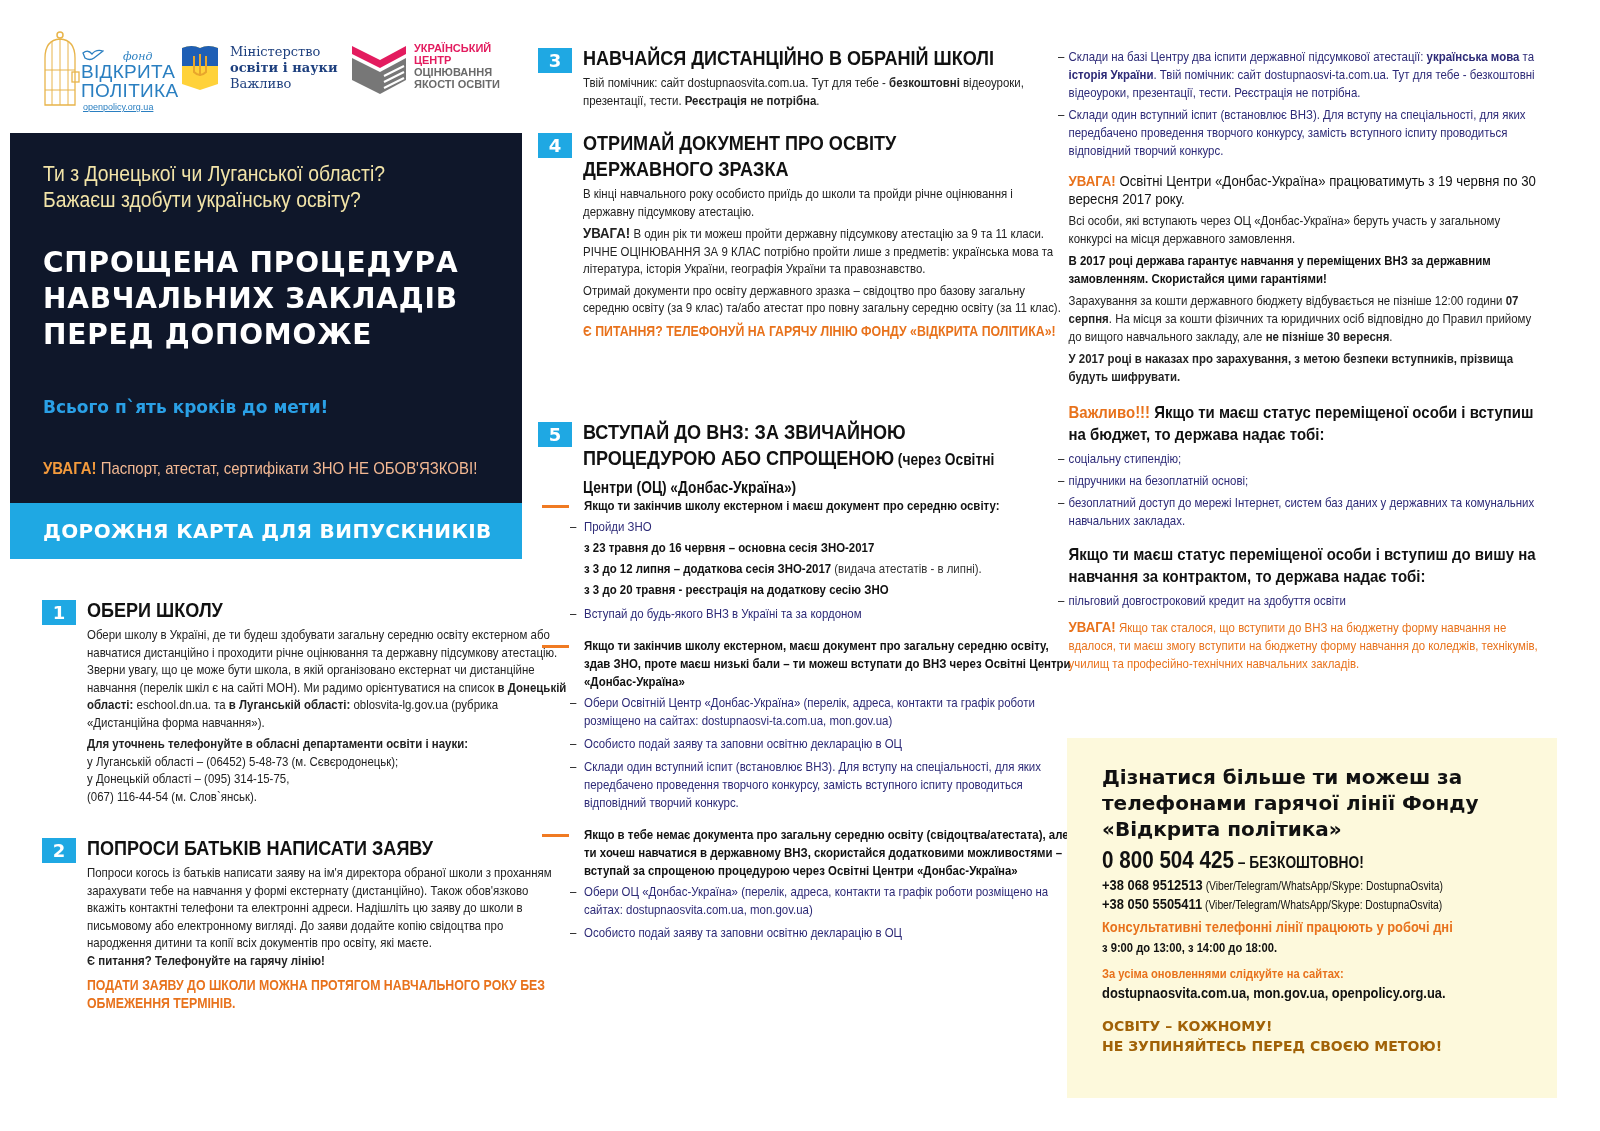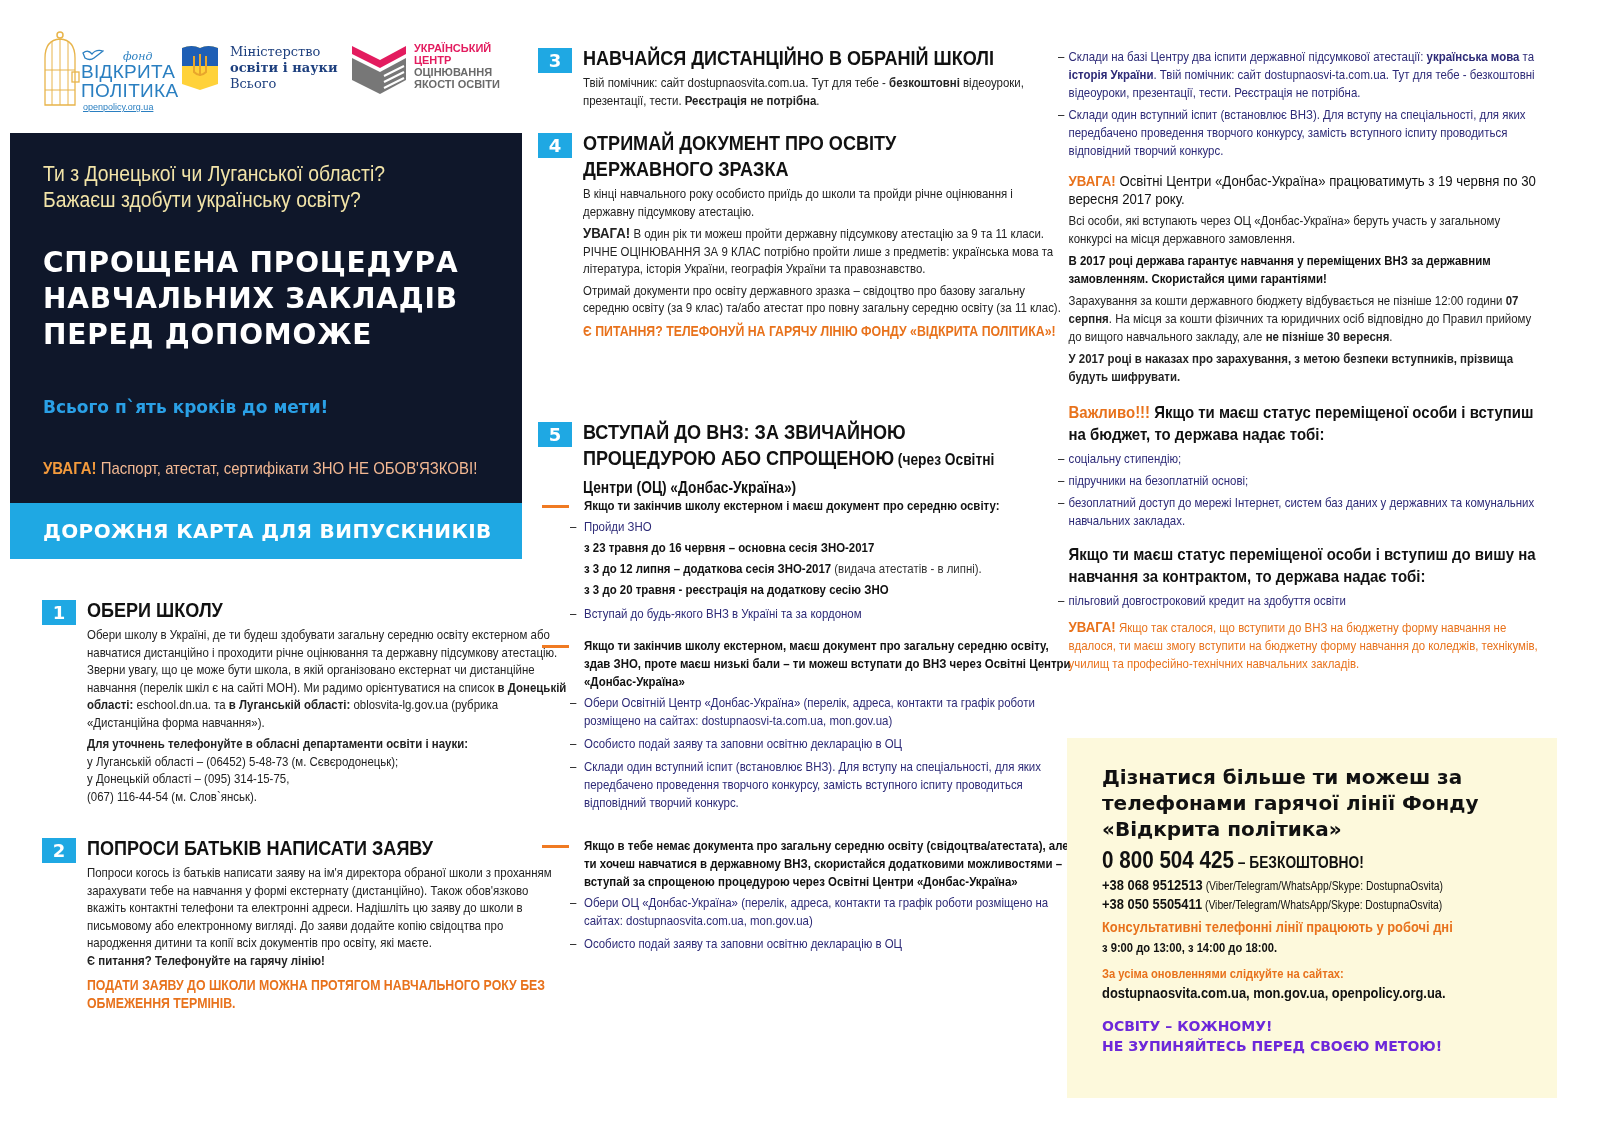--- a/index.html
+++ b/index.html
@@ -76,21 +76,21 @@
   .infobox { position: absolute; left: 1067px; top: 738px; width: 490px; height: 360px; background: #fdf9dc; }
   .infobox .title { position: absolute; left: 35px; top: 26px; font-family: "DejaVu Sans", sans-serif; font-weight: bold; font-size: 20px; line-height: 26px; color: #111; width: 460px; }
   .infobox .freephone { position: absolute; left: 35px; top: 108px; font-weight: bold; font-size: 24px; color: #111; white-space: nowrap; transform: scaleX(0.86); transform-origin: left; }
   .infobox .freephone span { font-size: 16px; }
   .infobox .phone { position: absolute; left: 35px; font-weight: bold; font-size: 15px; color: #111; white-space: nowrap; transform: scaleX(0.86); transform-origin: left; }
   .infobox .phone span { font-weight: normal; font-size: 12px; }
   .infobox .hours-l { position: absolute; left: 35px; top: 180px; font-weight: bold; font-size: 15px; color: #e8721c; white-space: nowrap; transform: scaleX(0.86); transform-origin: left; }
   .infobox .hours { position: absolute; left: 35px; top: 202px; font-weight: bold; font-size: 13px; color: #111; white-space: nowrap; transform: scaleX(0.86); transform-origin: left; }
   .infobox .sites-l { position: absolute; left: 35px; top: 228px; font-weight: bold; font-size: 13px; color: #e8721c; white-space: nowrap; transform: scaleX(0.86); transform-origin: left; }
   .infobox .sites { position: absolute; left: 35px; top: 246px; font-weight: bold; font-size: 15px; color: #111; white-space: nowrap; transform: scaleX(0.86); transform-origin: left; }
-  .infobox .slogan { position: absolute; left: 35px; top: 278px; font-family: "DejaVu Sans", sans-serif; font-weight: bold; font-size: 14px; line-height: 20px; color: #6d28d9; }
+  .infobox .slogan { position: absolute; left: 35px; top: 278px; font-family: "DejaVu Sans", sans-serif; font-weight: bold; font-size: 14px; line-height: 20px; color: #a16207; }
 </style>
 </head>
 <body>
 
 <div class="logos">
   <div class="logo logo-op">
     <svg class="cage" width="40" height="80" viewBox="0 0 40 80">
       <circle cx="20" cy="5" r="3" fill="none" stroke="#e8b44a" stroke-width="1.5"></circle>
       <path d="M5 28 Q5 10 20 9 Q35 10 35 28 L35 75 L5 75 Z" fill="none" stroke="#e8b44a" stroke-width="1.3"></path>
       <line x1="12" y1="12" x2="12" y2="75" stroke="#e8b44a" stroke-width="1"></line>
@@ -113,21 +113,21 @@
 
   <div class="logo logo-mon">
     <svg class="crest" viewBox="0 0 40 48">
       <path d="M2 4 Q12 0 20 4 Q28 0 38 4 L38 40 L20 46 L2 40 Z" fill="#ffd23a"></path>
       <path d="M2 4 Q12 0 20 4 Q28 0 38 4 L38 22 L2 22 Z" fill="#1f5fb5"></path>
       <path d="M14 12 L14 28 Q20 34 26 28 L26 12 M20 10 L20 32" fill="none" stroke="#e8a62c" stroke-width="2"></path>
     </svg>
     <div class="t1">
       <div>Міністерство</div>
       <div><b>освіти і науки</b></div>
-      <div>Всього</div>
+      <div>Важливо</div>
     </div>
   </div>
 
   <div class="logo logo-ucjo">
     <svg class="mark" width="58" height="56" viewBox="0 0 58 56">
       <path d="M2 6 L30 20 L56 6 L56 14 L30 28 L2 14 Z" fill="#e31c5f"></path>
       <path d="M2 18 L30 32 L30 54 L2 40 Z" fill="#777"></path>
       <path d="M30 32 L56 18 L56 40 L30 54 Z" fill="#777"></path>
       <path d="M34 36 L54 26 M34 42 L54 32 M34 48 L54 38" stroke="#fff" stroke-width="2"></path>
     </svg>
@@ -212,21 +212,21 @@
     <div class="dateline">з 3 до 20 травня  - реєстрація на додаткову сесію ЗНО</div>
     <div class="item" style="margin-top:6px">Вступай до будь-якого ВНЗ в Україні та за кордоном</div>
   </div>
   <div class="group" style="margin-top:14px">
     <div class="dash-bar"></div>
     <div class="lead">Якщо ти закінчив школу екстерном, маєш документ про загальну середню освіту, здав ЗНО, проте маєш низькі бали – ти можеш вступати до ВНЗ через Освітні Центри «Донбас-Україна»</div>
     <div class="item">Обери Освітній Центр «Донбас-Україна» (перелік, адреса, контакти та графік роботи розміщено на сайтах: dostupnaosvi-ta.com.ua, mon.gov.ua)</div>
     <div class="item" style="margin-top:5px">Особисто подай заяву та заповни освітню декларацію в ОЦ</div>
     <div class="item" style="margin-top:5px">Склади один вступний іспит (встановлює ВНЗ). Для вступу на спеціальності, для яких передбачено проведення творчого конкурсу, замість вступного іспиту проводиться відповідний творчий конкурс.</div>
   </div>
-  <div class="group" style="margin-top:25px">
+  <div class="group" style="margin-top:14px">
     <div class="dash-bar"></div>
     <div class="lead">Якщо в тебе немає документа про загальну середню освіту (свідоцтва/атестата), але ти хочеш навчатися в державному ВНЗ, скористайся додатковими можливостями – вступай за спрощеною процедурою через Освітні Центри «Донбас-Україна»</div>
     <div class="item">Обери ОЦ «Донбас-Україна» (перелік, адреса, контакти та графік роботи розміщено на сайтах: dostupnaosvita.com.ua, mon.gov.ua)</div>
     <div class="item" style="margin-top:5px">Особисто подай заяву та заповни освітню декларацію в ОЦ</div>
   </div>
 </div>
 
 <div class="c3">
   <div class="item"><span>Склади на базі Центру два іспити державної підсумкової атестації: </span><b>українська мова</b><span> та </span><b>історія України</b><span>. Твій помічник: сайт dostupnaosvi-ta.com.ua. Тут для тебе - безкоштовні відеоуроки, презентації, тести. Реєстрація не потрібна.</span></div>
   <div class="item">Склади один вступний іспит (встановлює ВНЗ). Для вступу на спеціальності, для яких передбачено проведення творчого конкурсу, замість вступного іспиту проводиться відповідний творчий конкурс.</div>

